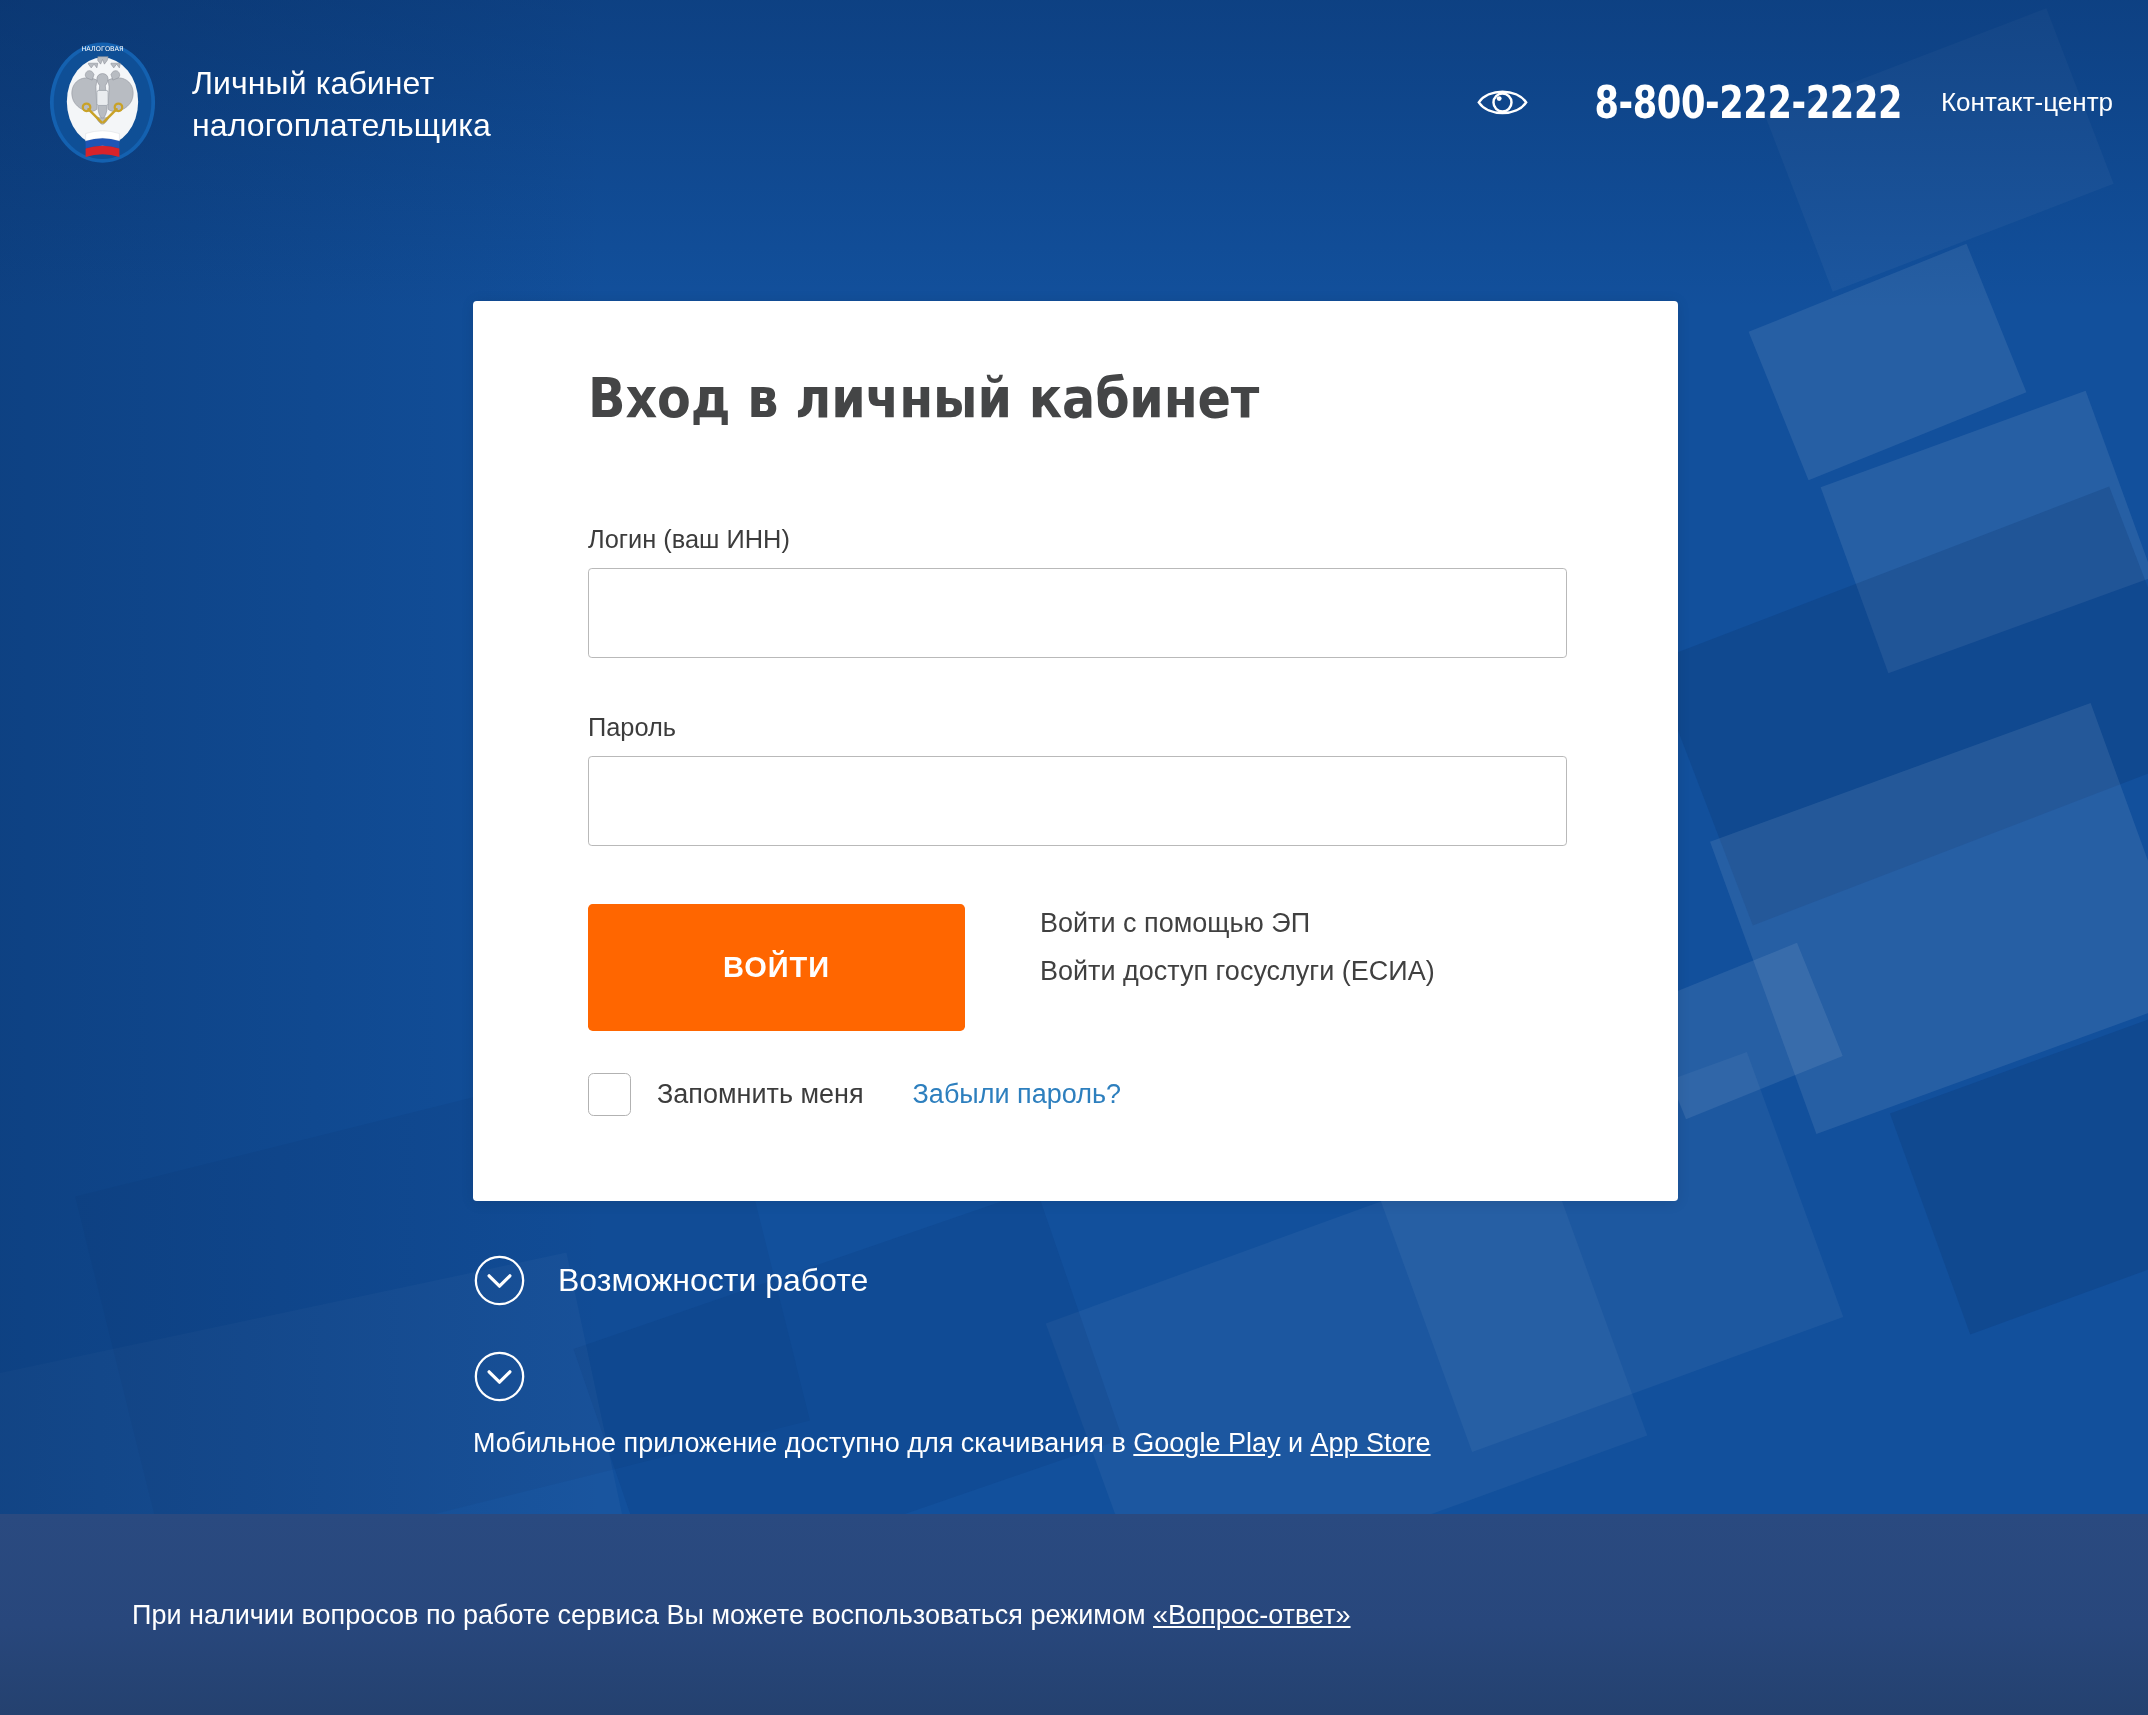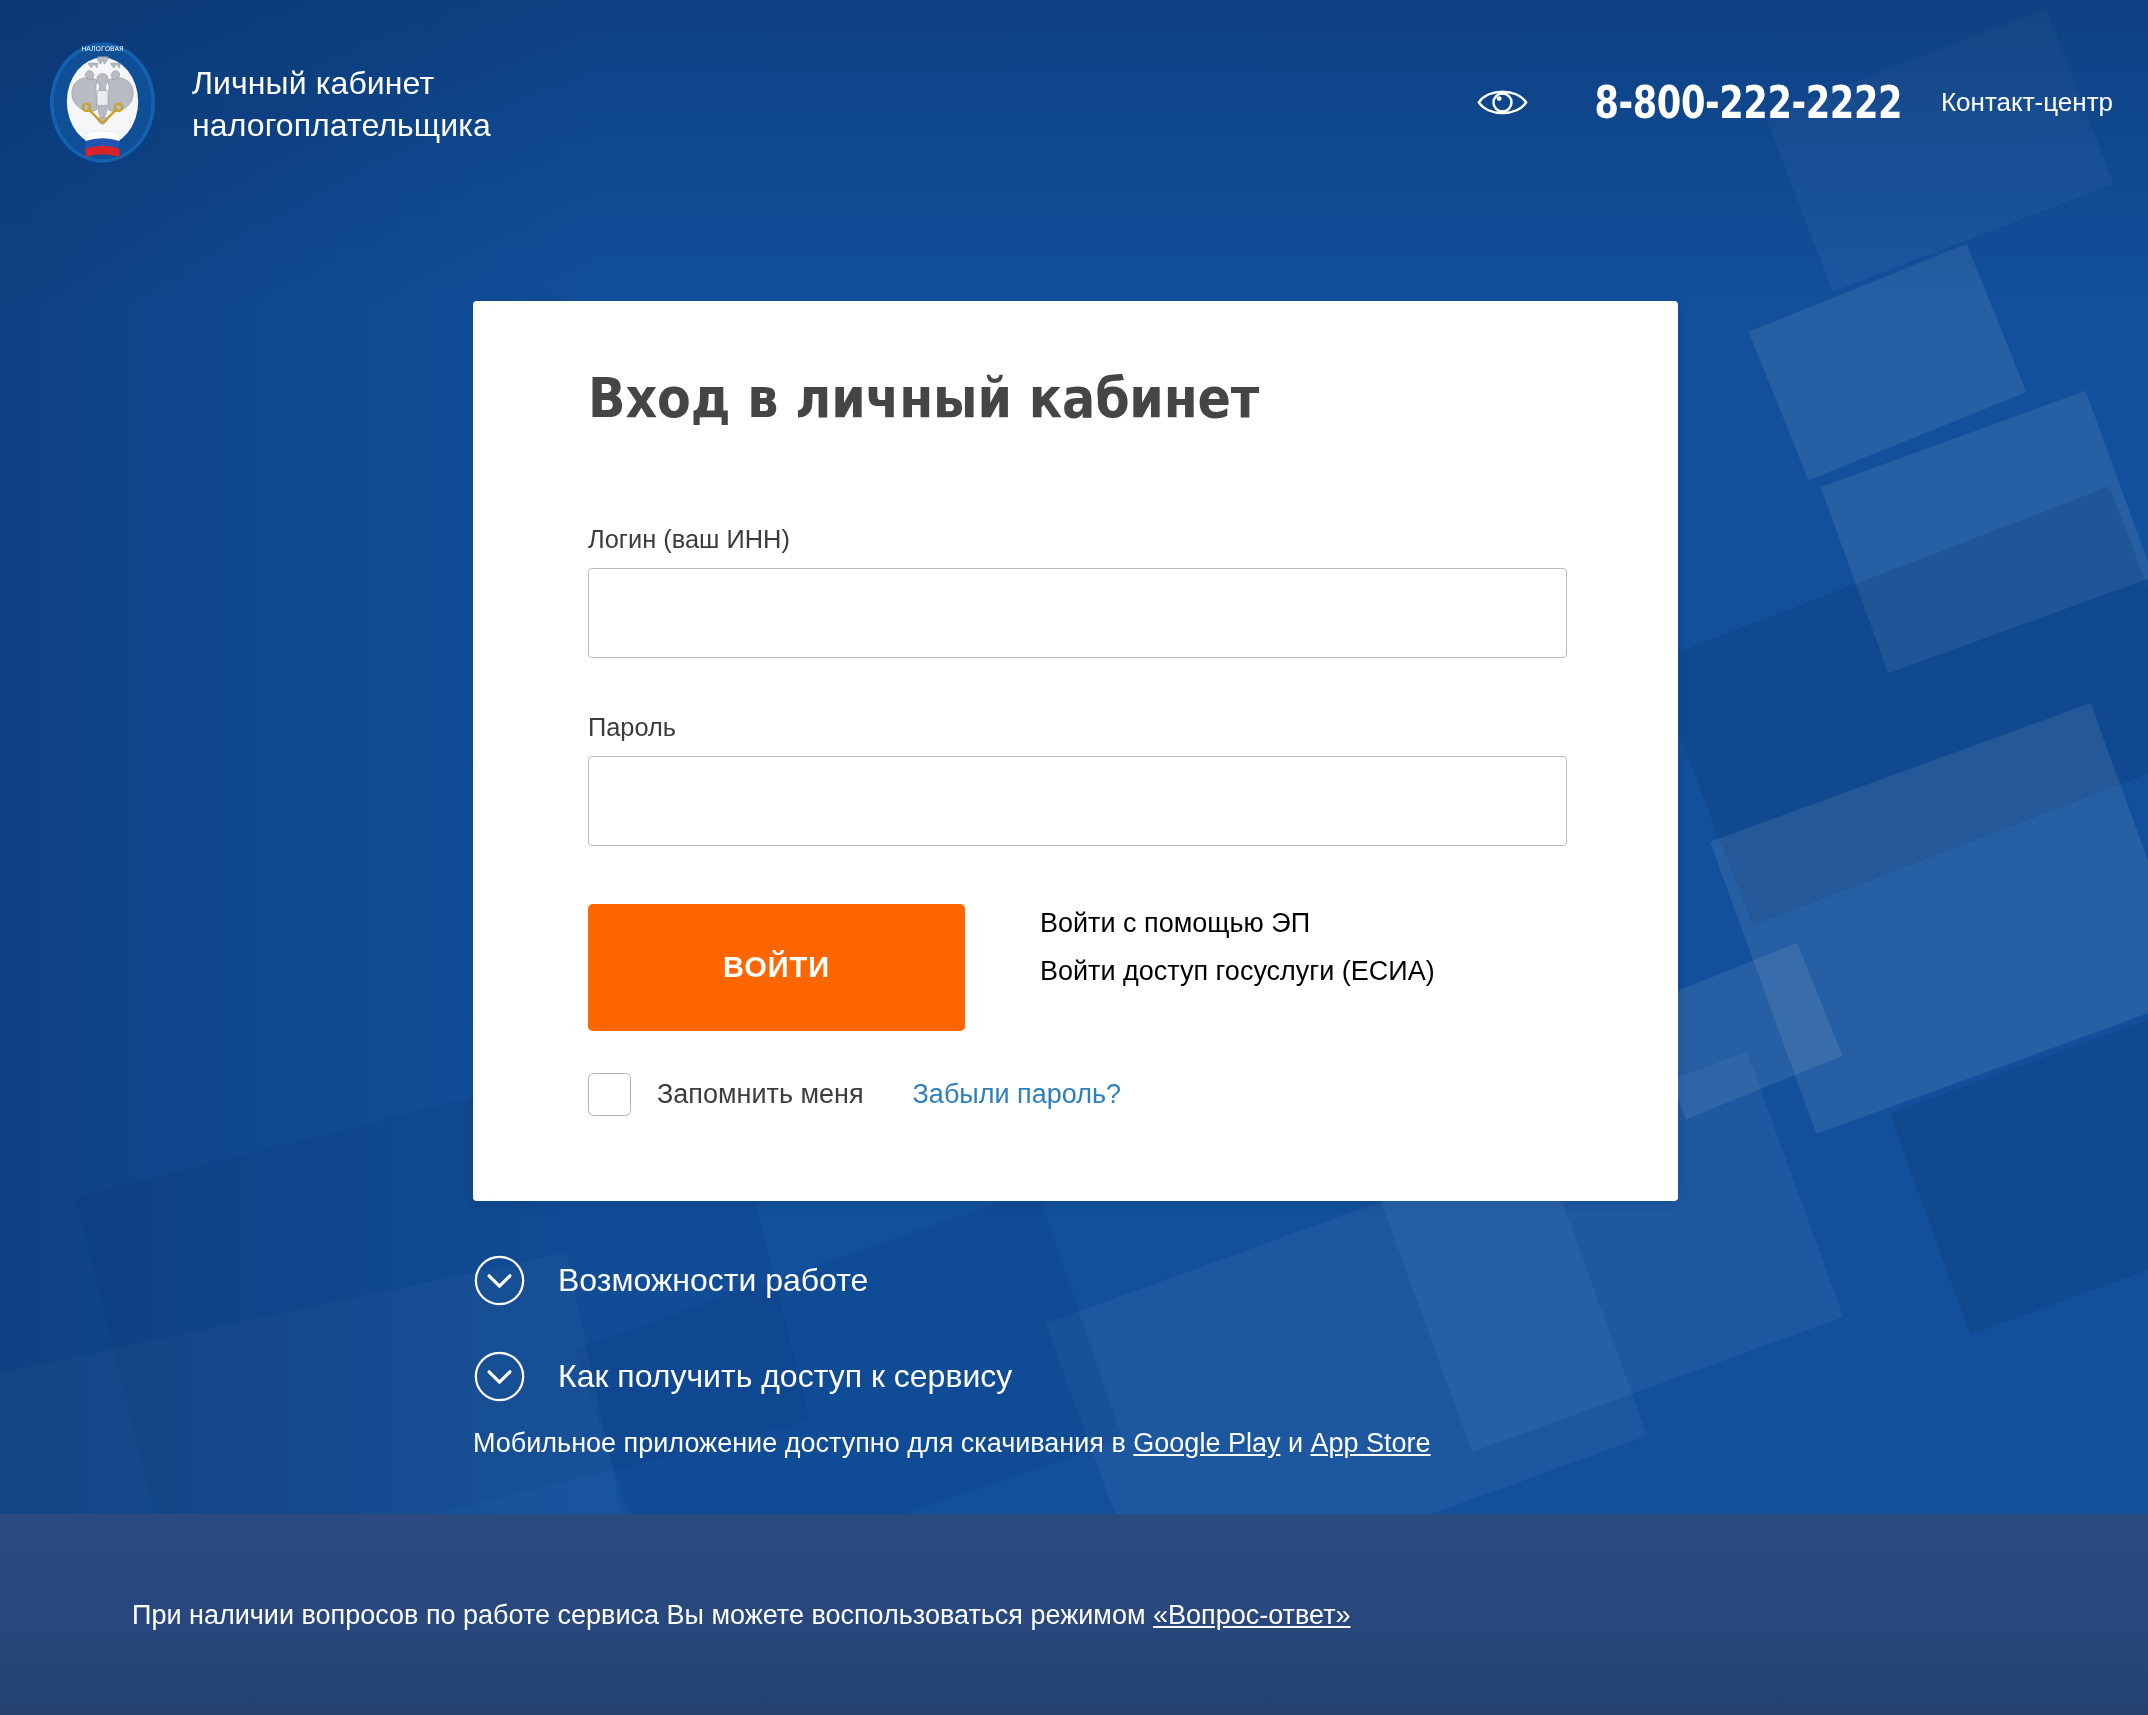--- a/index.html
+++ b/index.html
@@ -198,21 +198,21 @@
   .alt-links {
     position: absolute;
     left: 452px;
     top: 5.6px;
     display: flex;
     flex-direction: column;
     gap: 21.7px;
   }
 
   .alt-link {
-    color: #000000;
+    color: #404040;
     font-size: 27px;
     line-height: 1;
     text-decoration: none;
     white-space: nowrap;
     cursor: pointer;
   }
 
   .remember-row {
     position: absolute;
     left: 115px;
@@ -452,21 +452,20 @@
     <span class="acc-label">Возможности работе</span>
   </div>
 
   <div class="acc-item">
     <span class="acc-icon">
       <svg viewBox="0 0 56 56" xmlns="http://www.w3.org/2000/svg" aria-hidden="true">
         <circle cx="28" cy="28" r="25" fill="none" stroke="#ffffff" stroke-width="2.4"></circle>
         <path d="M17 23 L28 34 L39 23" fill="none" stroke="#ffffff" stroke-width="3.4" stroke-linecap="round" stroke-linejoin="round"></path>
       </svg>
     </span>
-    <span class="acc-label">Как получить доступ к сервису</span>
   </div>
 </div>
 
 <div class="mobile-line">
   <span>Мобильное приложение доступно для скачивания в </span><a href="#">Google Play</a><span> и </span><a href="#">App Store</a>
 </div>
 
 <div class="footer">
   <div class="footer-text">
     <span>При наличии вопросов по работе сервиса Вы можете воспользоваться режимом </span><a href="#">«Вопрос-ответ»</a>

